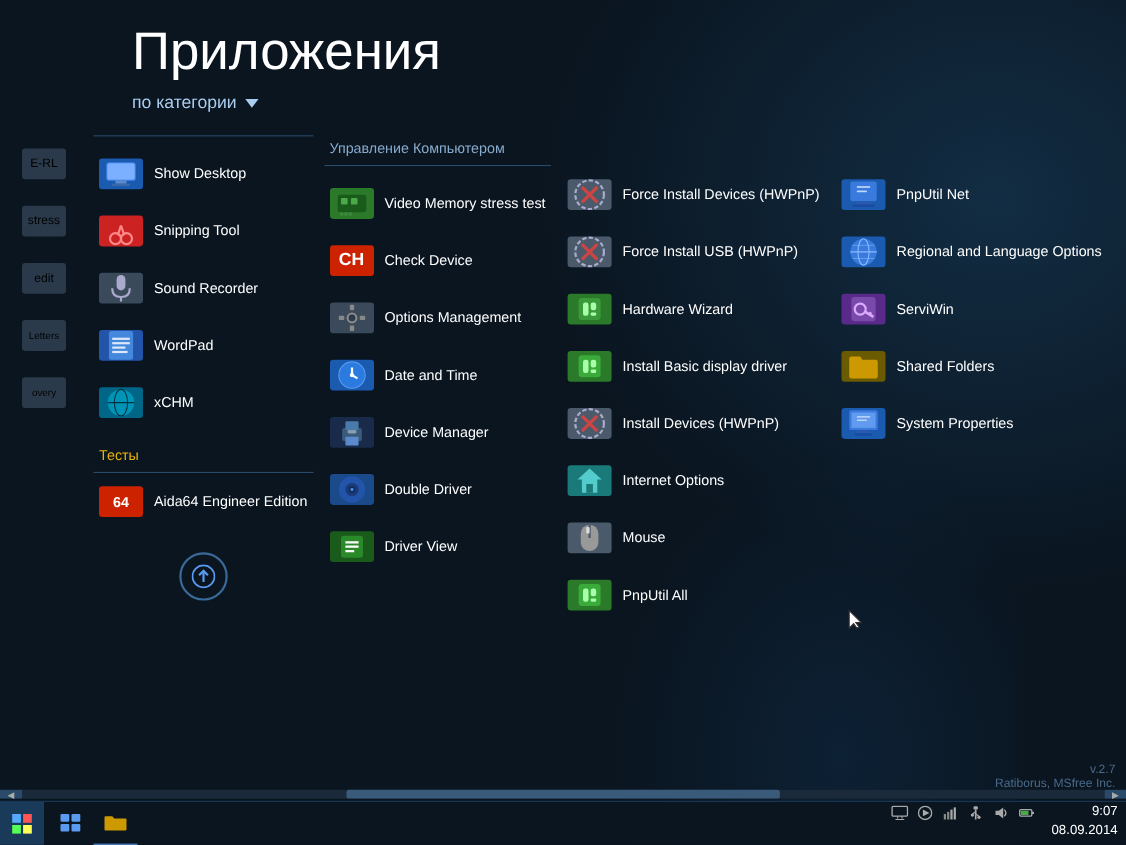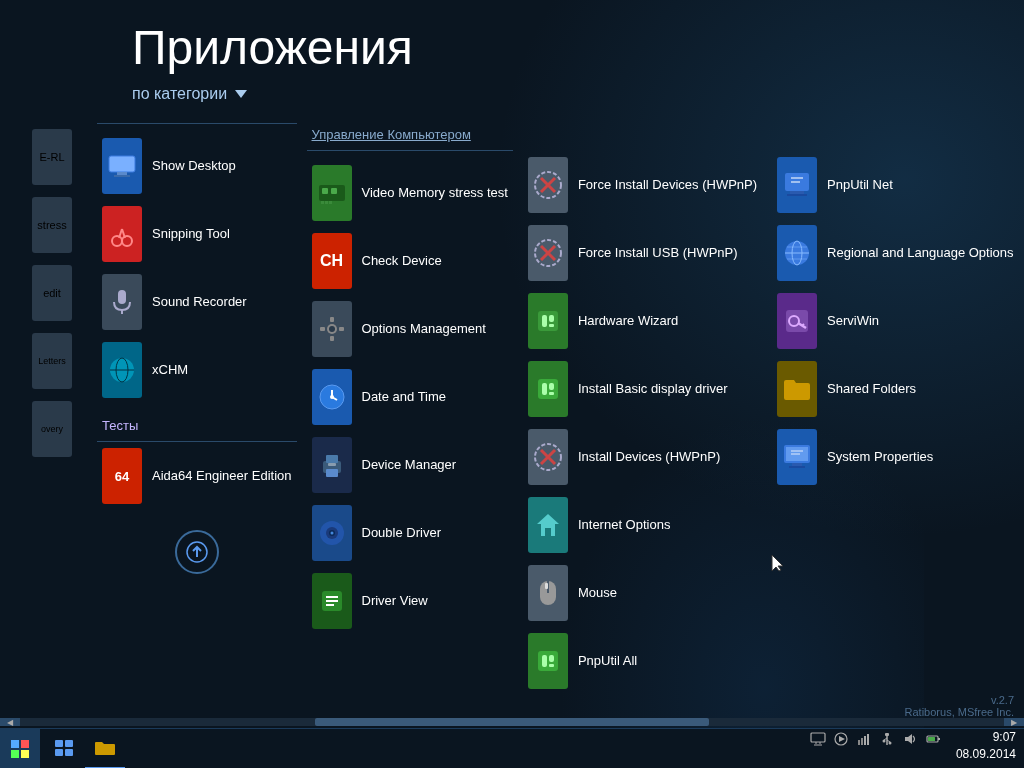--- a/index.html
+++ b/index.html
@@ -29,21 +29,20 @@
       background: radial-gradient(ellipse at 60% 80%, rgba(20,60,100,0.3) 0%, transparent 60%);
       pointer-events: none;
     }
 
     
     .apps-screen {
       position: absolute;
       top: 0; left: 0; right: 0;
       bottom: 40px;
       overflow: hidden;
-      margin-left: 12px;
     }
 
     .page-title {
       color: #ffffff;
       font-size: 48px;
       font-weight: 200;
       padding: 20px 120px 5px 120px;
     }
 
     .category-filter {
@@ -86,21 +85,21 @@
       display: flex;
       align-items: center;
       padding: 6px 5px;
       cursor: pointer;
       border-radius: 2px;
       min-height: 52px;
     }
 
     .app-icon {
       width: 40px;
-      height: 56px;
+      height: 28px;
       margin-right: 10px;
       flex-shrink: 0;
       display: flex;
       align-items: center;
       justify-content: center;
       border-radius: 3px;
       font-size: 20px;
     }
 
     .app-label {
@@ -297,53 +296,65 @@
         <div class="app-icon icon-gray" style="background:#3a4a5a;">
           <svg width="28" height="28" viewBox="0 0 28 28">
             <rect x="10" y="2" width="8" height="14" rx="4" fill="#aaaacc"></rect>
             <path d="M6 14 Q6 22 14 22 Q22 22 22 14" fill="none" stroke="#aaaacc" stroke-width="2"></path>
             <line x1="14" y1="22" x2="14" y2="26" stroke="#aaaacc" stroke-width="2"></line>
           </svg>
         </div>
         <span class="app-label">Sound Recorder</span>
       </div>
 
+      <div class="app-item">
+        <div class="app-icon" style="background:#2255aa;">
+          <svg width="28" height="30" viewBox="0 0 28 30">
+            <rect x="3" y="2" width="22" height="26" rx="2" fill="#4488dd"></rect>
+            <rect x="6" y="8" width="16" height="2" fill="white" opacity="0.8"></rect>
+            <rect x="6" y="12" width="16" height="2" fill="white" opacity="0.8"></rect>
+            <rect x="6" y="16" width="12" height="2" fill="white" opacity="0.8"></rect>
+            <rect x="6" y="20" width="14" height="2" fill="white" opacity="0.8"></rect>
+          </svg>
+        </div>
+        <span class="app-label">WordPad</span>
+      </div>
 
       <div class="app-item">
         <div class="app-icon" style="background:#006688;">
           <svg width="30" height="30" viewBox="0 0 30 30">
             <circle cx="15" cy="15" r="12" fill="#00aacc" opacity="0.7"></circle>
             <line x1="3" y1="15" x2="27" y2="15" stroke="#003344" stroke-width="1"></line>
             <ellipse cx="15" cy="15" rx="6" ry="12" fill="none" stroke="#003344" stroke-width="1"></ellipse>
           </svg>
         </div>
         <span class="app-label">xCHM</span>
       </div>
 
       <div style="height:10px;"></div>
-      <div style="color:#c4b5fd;font-size:13px;padding:4px 5px 8px;border-bottom:1px solid #2a4a6a;">Тесты</div>
+      <div style="color:#eab308;font-size:13px;padding:4px 5px 8px;border-bottom:1px solid #2a4a6a;">Тесты</div>
 
       <div class="app-item">
         <div class="app-icon" style="background:#cc2200;font-weight:bold;color:white;font-size:13px;">64</div>
         <span class="app-label">Aida64 Engineer Edition</span>
       </div>
 
       <div style="margin-top:20px;display:flex;justify-content:center;">
         <div style="width:44px;height:44px;border:2px solid #3a6a9a;border-radius:50%;display:flex;align-items:center;justify-content:center;cursor:pointer;">
           <svg width="22" height="22" viewBox="0 0 22 22">
             <circle cx="11" cy="11" r="10" fill="none" stroke="#5a9af0" stroke-width="1.5"></circle>
             <line x1="11" y1="6" x2="11" y2="16" stroke="#5a9af0" stroke-width="2"></line>
             <polyline points="7,10 11,6 15,10" fill="none" stroke="#5a9af0" stroke-width="2"></polyline>
           </svg>
         </div>
       </div>
     </div>
 
     <div class="app-column" style="min-width:210px;">
-      <div style="color:#88aacc;font-size:13px;padding:4px 5px 8px;border-bottom:1px solid #2a4a6a;text-decoration:underline;margin-bottom:8px;">Управление Компьютером</div>
+      <div style="color:#88aacc;font-size:13px;padding:4px 5px 8px;border-bottom:1px solid #2a4a6a;margin-bottom:8px;">Управление Компьютером</div>
 
       <div class="app-item">
         <div class="app-icon" style="background:#2a7a2a;">
           <svg width="30" height="24" viewBox="0 0 30 24">
             <rect x="2" y="4" width="26" height="16" rx="2" fill="#1a5a1a"></rect>
             <rect x="5" y="7" width="6" height="6" rx="1" fill="#4aaa4a"></rect>
             <rect x="14" y="7" width="6" height="6" rx="1" fill="#4aaa4a"></rect>
             <rect x="4" y="20" width="3" height="3" fill="#3a8a3a"></rect>
             <rect x="8" y="20" width="3" height="3" fill="#3a8a3a"></rect>
             <rect x="12" y="20" width="3" height="3" fill="#3a8a3a"></rect>

